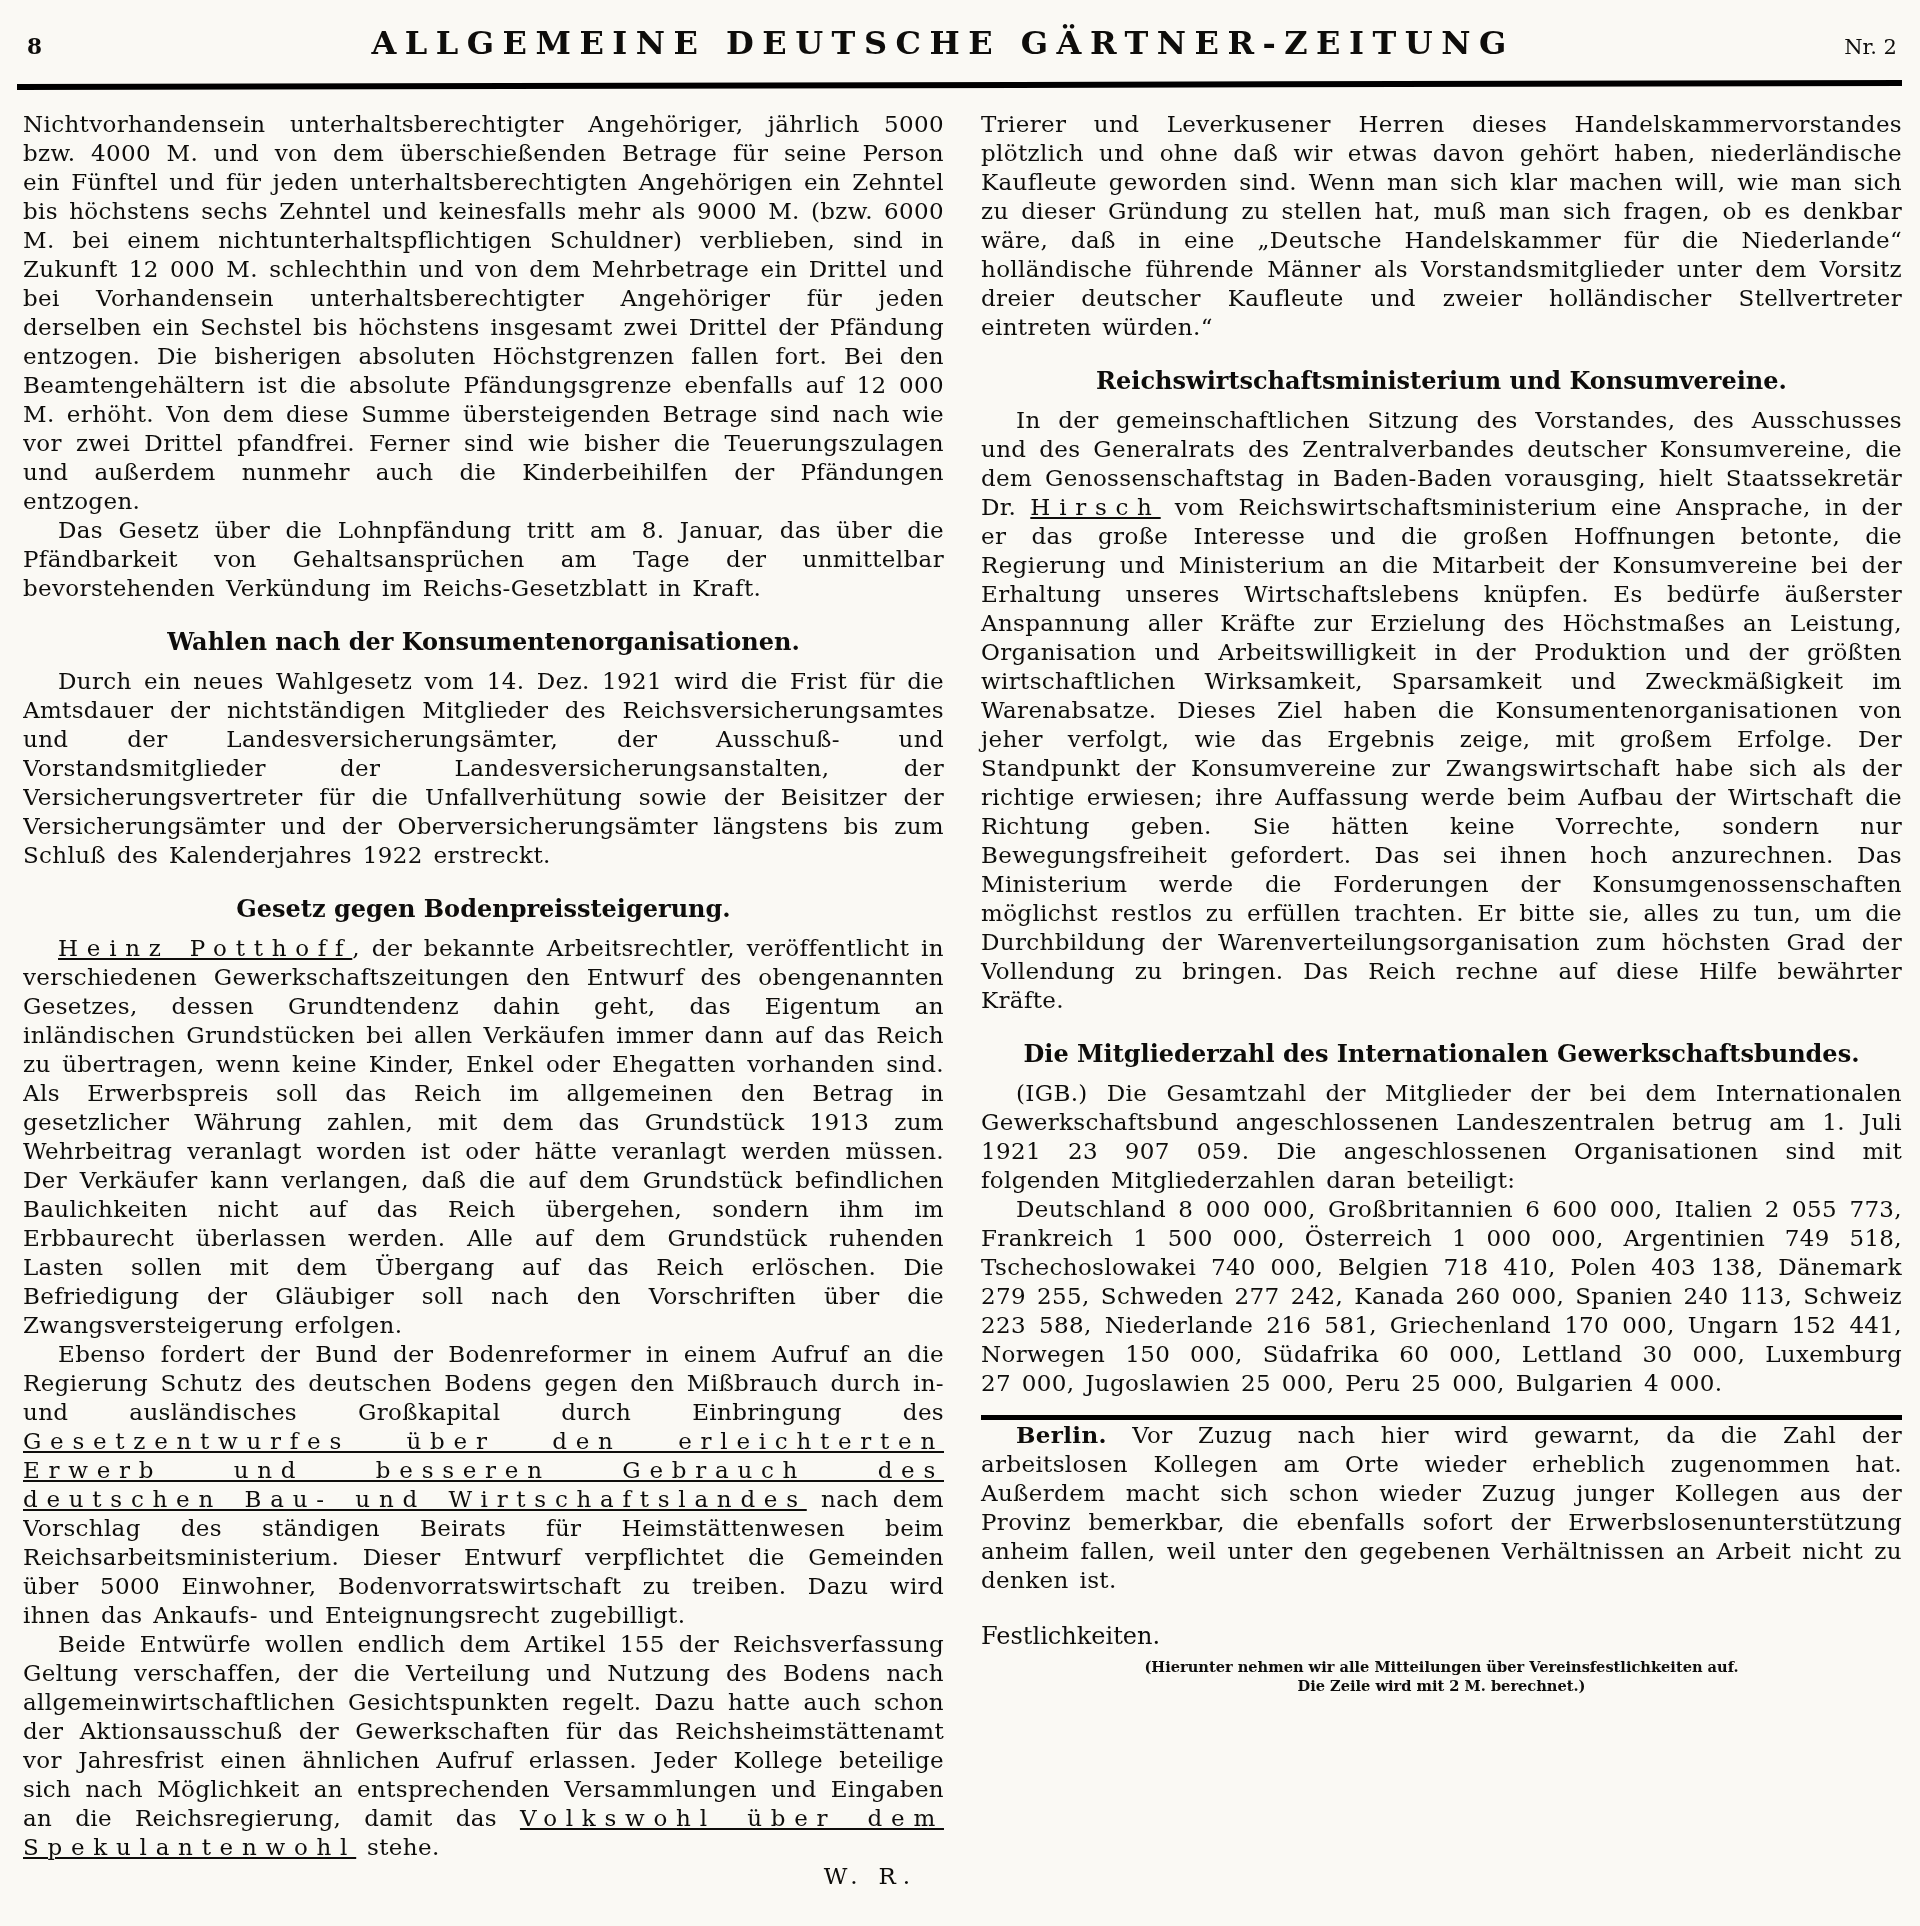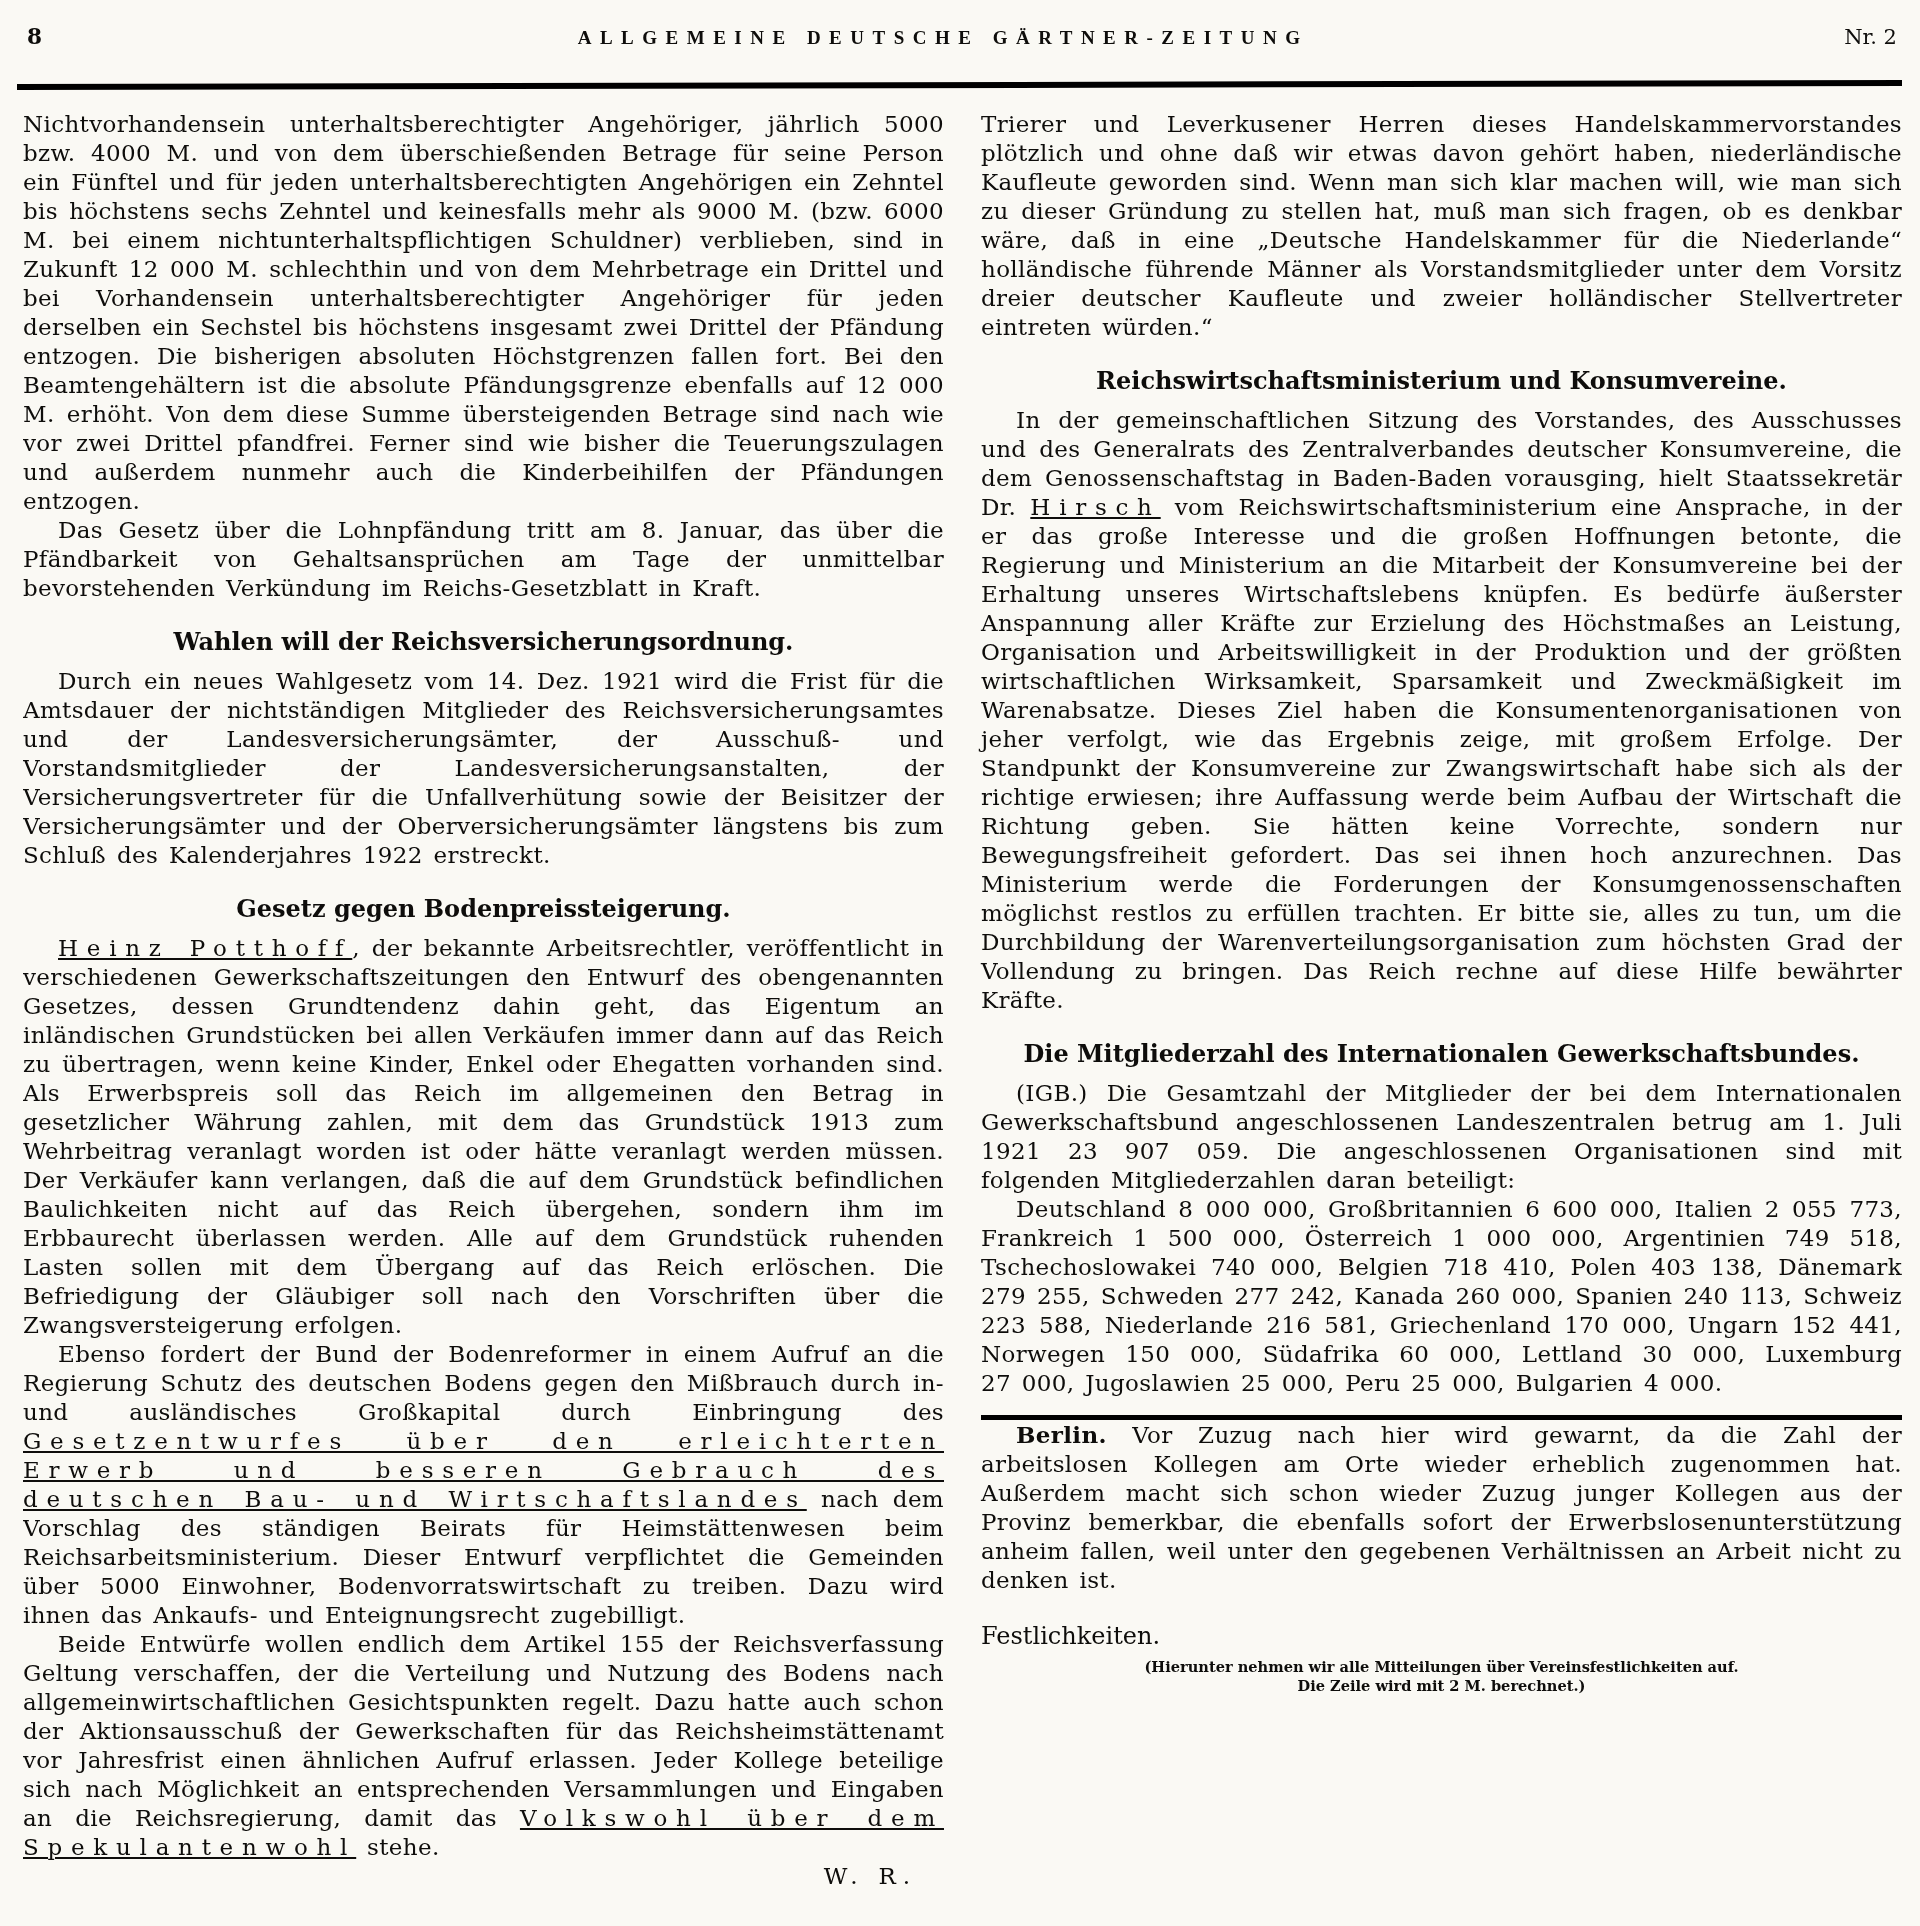--- a/index.html
+++ b/index.html
@@ -5,21 +5,21 @@
   html,body{margin:0;padding:0;}
   body{
     width:1920px;height:2730px;position:relative;overflow:hidden;
     background:#faf9f4;color:#0e0d0b;
     font-family:"DejaVu Serif","Liberation Serif",serif;
   }
   
   .masthead{position:absolute;top:24px;left:27px;right:23px;height:54px;
     display:flex;align-items:baseline;justify-content:space-between;}
   .page-num{font-size:21.6px;font-weight:bold;}
-  .mast-title{font-size:19px;font-weight:bold;letter-spacing:8.5px;white-space:nowrap;font-family:Liberation Serif, serif;}
+  .mast-title{font-size:32px;font-weight:bold;letter-spacing:8.5px;white-space:nowrap;}
   .issue-num{font-size:21px;}
   .rule-header{position:absolute;top:82px;left:17.3px;right:17.3px;height:6.2px;background:#000;
     transform:rotate(-0.12deg);}
   
   .columns{position:absolute;top:110px;left:23px;width:1880px;height:2519px;
     display:flex;gap:37px;overflow:hidden;}
   .col{width:921px;}
   p.body{font-size:23px;line-height:29px;text-align:justify;margin:0;
     text-indent:35px;word-spacing:0.14em;letter-spacing:0.015em;}
   p.noindent{text-indent:0;}
@@ -43,21 +43,21 @@
   <span class="issue-num">Nr. 2</span>
 </header>
 <div class="rule-header"></div>
 
 <main class="columns">
 
   <section class="col">
     <p class="body noindent">Nichtvorhandensein unterhaltsberechtigter Angehöriger, jährlich 5000 bzw. 4000 M. und von dem überschießenden Betrage für seine Person ein Fünftel und für jeden unterhaltsberechtigten Angehörigen ein Zehntel bis höchstens sechs Zehntel und keinesfalls mehr als 9000 M. (bzw. 6000 M. bei einem nichtunterhaltspflichtigen Schuldner) verblieben, sind in Zukunft 12&nbsp;000 M. schlechthin und von dem Mehrbetrage ein Drittel und bei Vorhandensein unterhaltsberechtigter Angehöriger für jeden derselben ein Sechstel bis höchstens insgesamt zwei Drittel der Pfändung entzogen. Die bisherigen absoluten Höchstgrenzen fallen fort. Bei den Beamtengehältern ist die absolute Pfändungsgrenze ebenfalls auf 12&nbsp;000 M. erhöht. Von dem diese Summe übersteigenden Betrage sind nach wie vor zwei Drittel pfandfrei. Ferner sind wie bisher die Teuerungszulagen und außerdem nunmehr auch die Kinderbeihilfen der Pfändungen entzogen.</p>
     <p class="body">Das Gesetz über die Lohnpfändung tritt am 8. Januar, das über die Pfändbarkeit von Gehaltsansprüchen am Tage der unmittelbar bevorstehenden Verkündung im Reichs-Gesetzblatt in Kraft.</p>
 
-    <h3 class="section">Wahlen will der Reichsversicherungsordnung.</h3>
+    <h3 class="section">Wahlen nach der Konsumentenorganisationen.</h3>
     <p class="body">Durch ein neues Wahlgesetz vom 14. Dez. 1921 wird die Frist für die Amtsdauer der nichtständigen Mitglieder des Reichsversicherungsamtes und der Landesversicherungsämter, der Ausschuß- und Vorstandsmitglieder der Landesversicherungsanstalten, der Versicherungsvertreter für die Unfallverhütung sowie der Beisitzer der Versicherungsämter und der Oberversicherungsämter längstens bis zum Schluß des Kalenderjahres 1922 erstreckt.</p>
 
     <h3 class="section">Gesetz gegen Bodenpreissteigerung.</h3>
     <p class="body"><span class="spaced">Heinz Potthoff</span><span>, der bekannte Arbeitsrechtler, veröffentlicht in verschiedenen Gewerkschaftszeitungen den Entwurf des obengenannten Gesetzes, dessen Grundtendenz dahin geht, das Eigentum an inländischen Grundstücken bei allen Verkäufen immer dann auf das Reich zu übertragen, wenn keine Kinder, Enkel oder Ehegatten vorhanden sind. Als Erwerbspreis soll das Reich im allgemeinen den Betrag in gesetzlicher Währung zahlen, mit dem das Grundstück 1913 zum Wehrbeitrag veranlagt worden ist oder hätte veranlagt werden müssen. Der Verkäufer kann verlangen, daß die auf dem Grundstück befindlichen Baulichkeiten nicht auf das Reich übergehen, sondern ihm im Erbbaurecht überlassen werden. Alle auf dem Grundstück ruhenden Lasten sollen mit dem Übergang auf das Reich erlöschen. Die Befriedigung der Gläubiger soll nach den Vorschriften über die Zwangsversteigerung erfolgen.</span></p>
     <p class="body"><span>Ebenso fordert der Bund der Bodenreformer in einem Aufruf an die Regierung Schutz des deutschen Bodens gegen den Mißbrauch durch in- und ausländisches Großkapital durch Einbringung des </span><span class="spaced">Gesetzentwurfes über den erleichterten Erwerb und besseren Gebrauch des deutschen Bau- und Wirtschaftslandes</span><span> nach dem Vorschlag des ständigen Beirats für Heimstättenwesen beim Reichsarbeitsministerium. Dieser Entwurf verpflichtet die Gemeinden über 5000 Einwohner, Bodenvorratswirtschaft zu treiben. Dazu wird ihnen das Ankaufs- und Enteignungsrecht zugebilligt.</span></p>
     <p class="body"><span>Beide Entwürfe wollen endlich dem Artikel 155 der Reichsverfassung Geltung verschaffen, der die Verteilung und Nutzung des Bodens nach allgemeinwirtschaftlichen Gesichtspunkten regelt. Dazu hatte auch schon der Aktionsausschuß der Gewerkschaften für das Reichsheimstättenamt vor Jahresfrist einen ähnlichen Aufruf erlassen. Jeder Kollege beteilige sich nach Möglichkeit an entsprechenden Versammlungen und Eingaben an die Reichsregierung, damit das </span><span class="spaced">Volkswohl über dem Spekulantenwohl</span><span> stehe.</span></p>
     <p class="sig">W. R.</p>
 
   </section>
 

